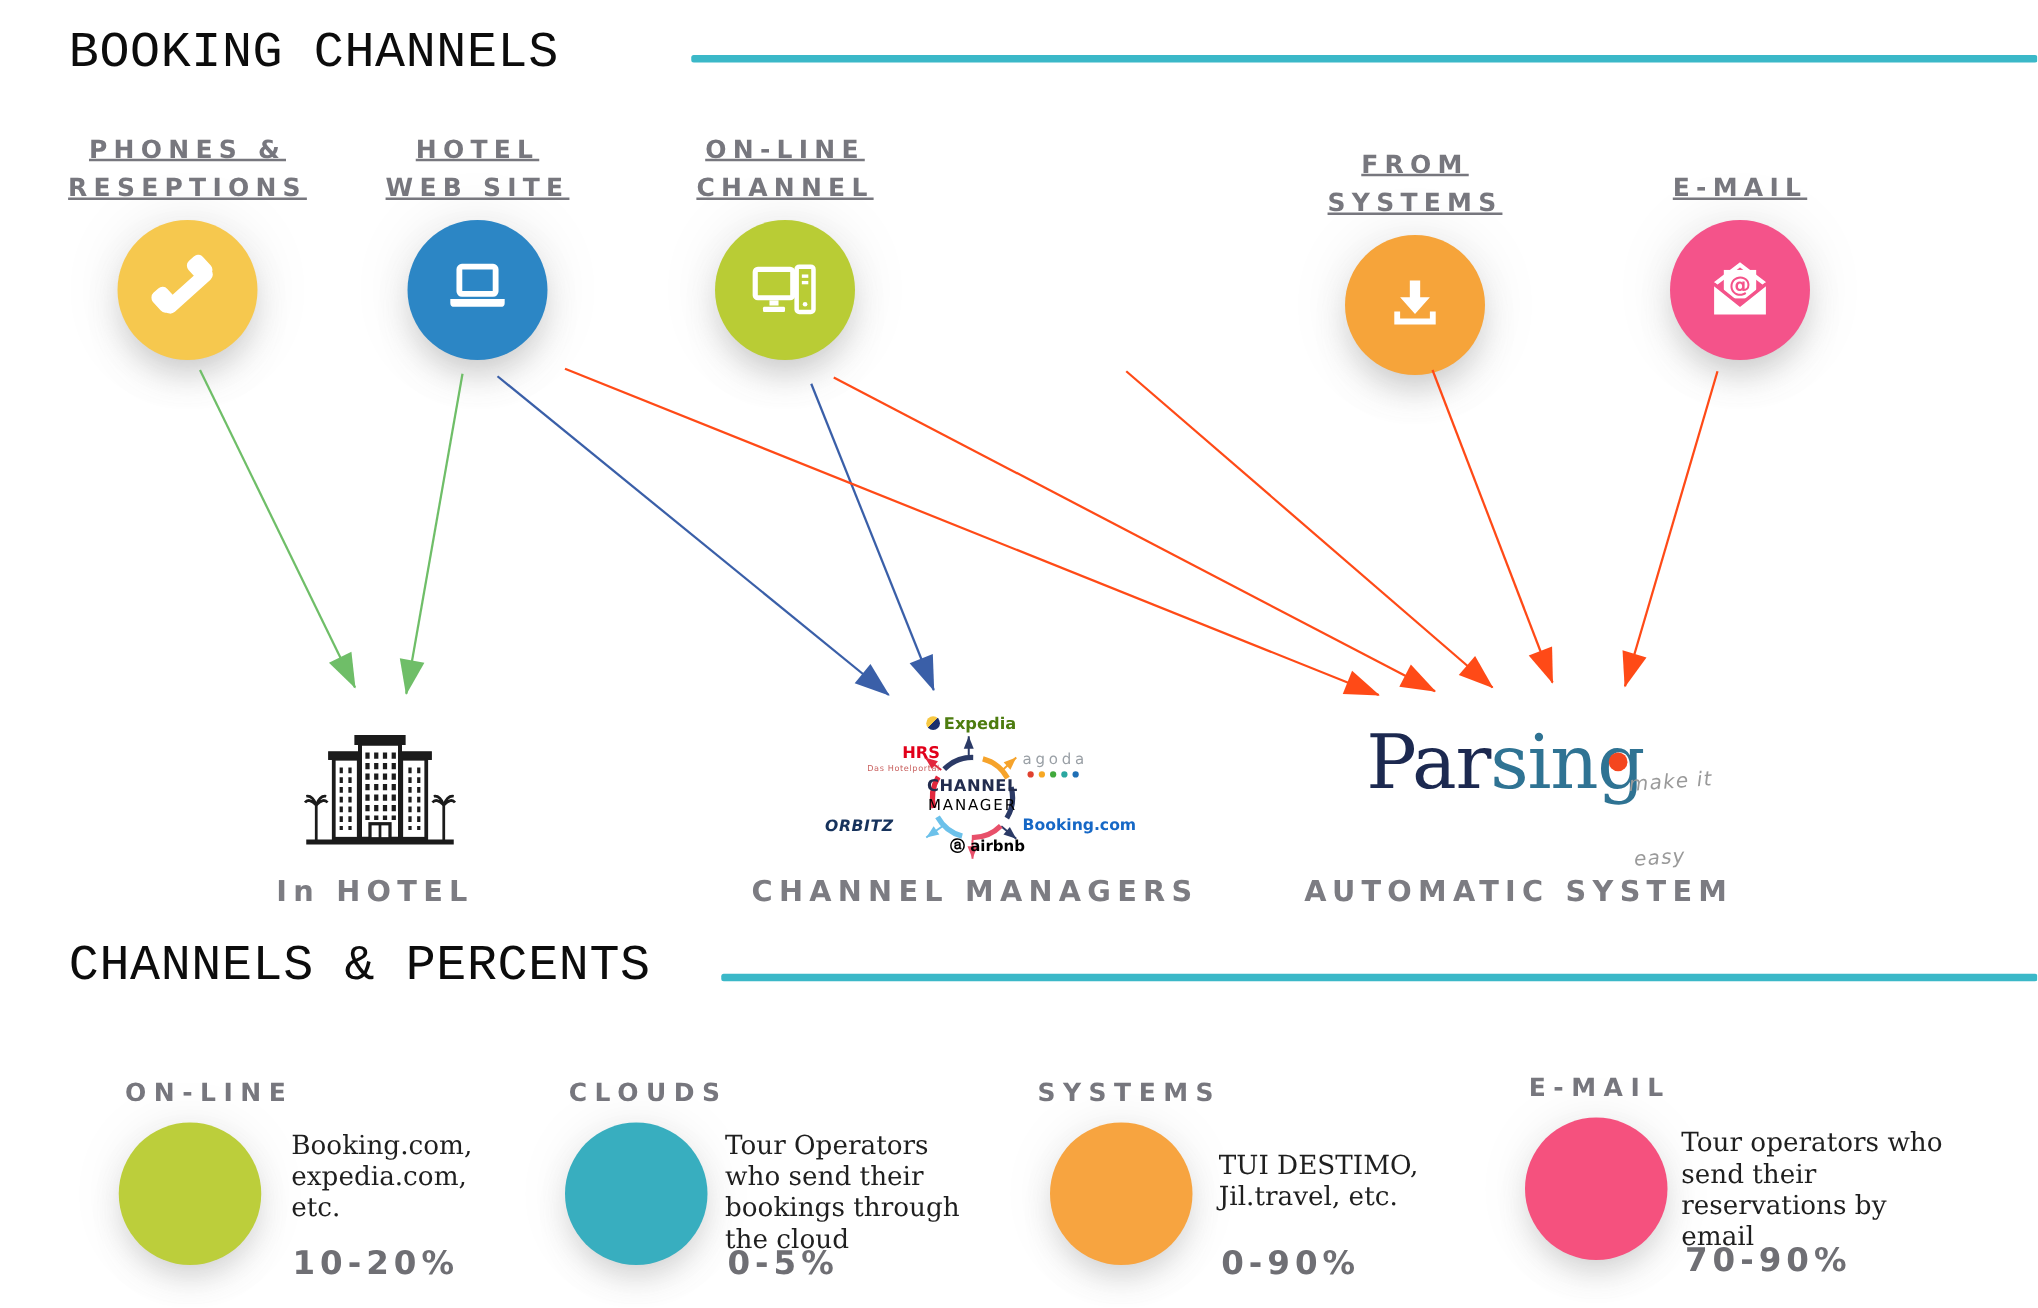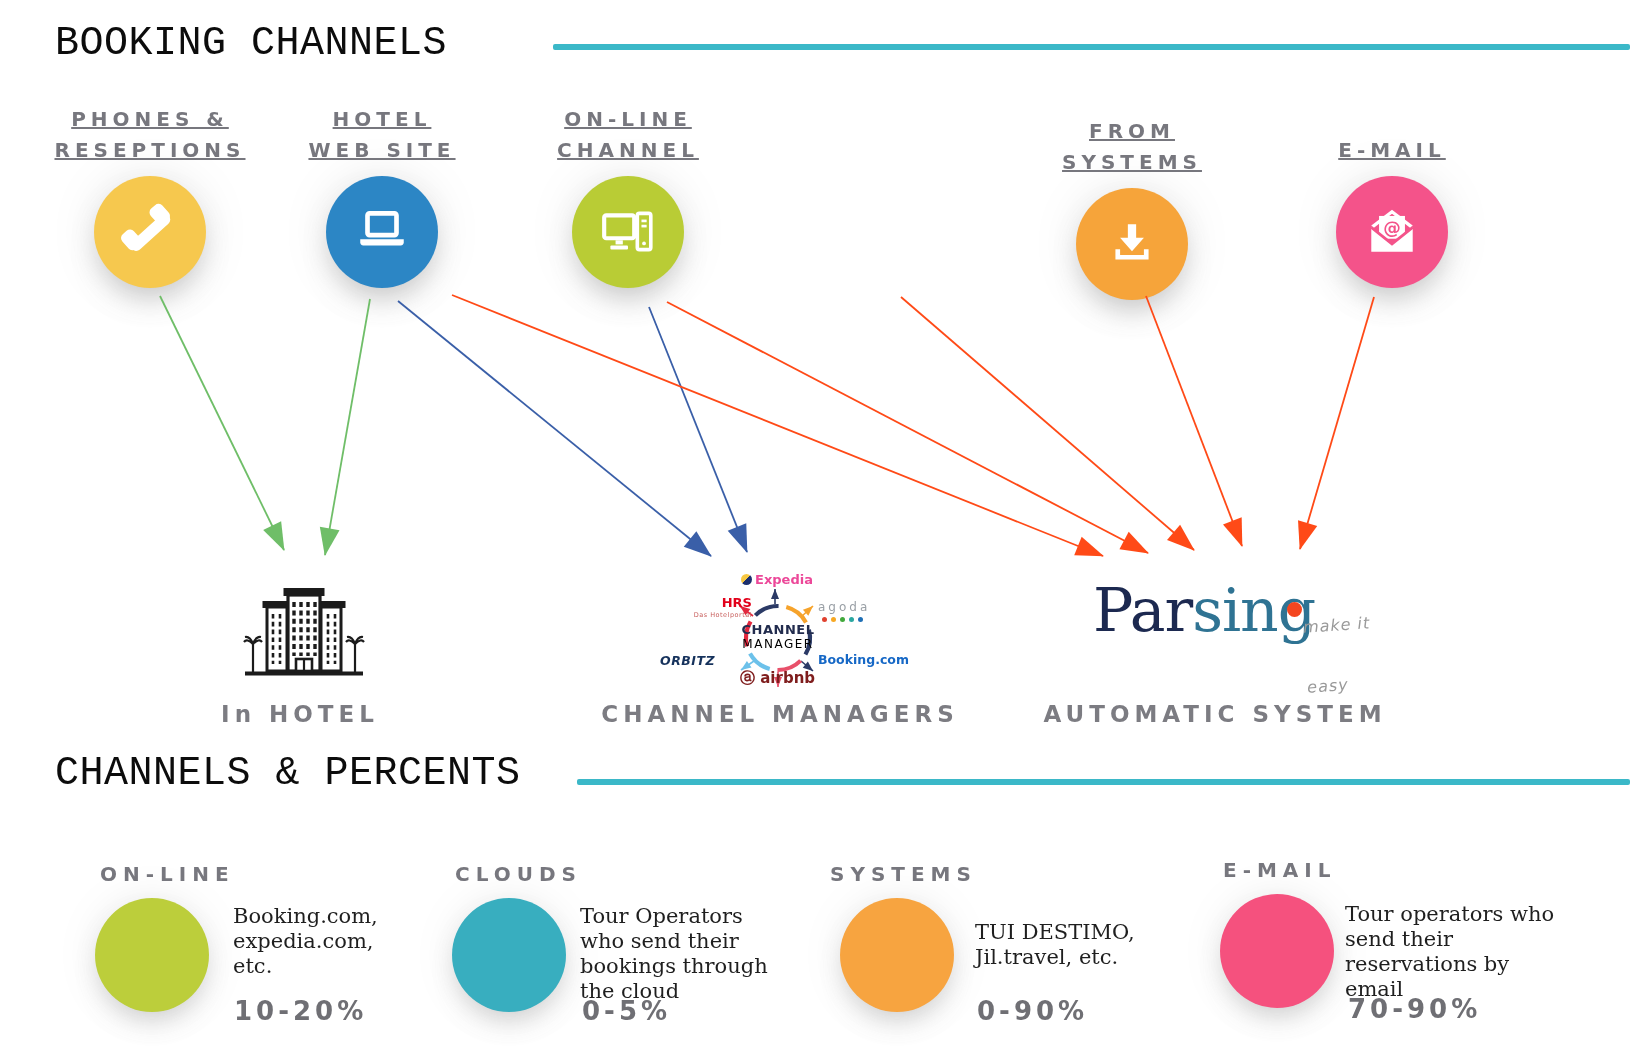--- a/index.html
+++ b/index.html
@@ -17,31 +17,31 @@
              box-shadow:0 16px 28px -6px rgba(120,120,120,.35),0 0 42px rgba(130,130,130,.18);}
   
   #arrow-layer{position:absolute;left:0;top:0;pointer-events:none;}
   
   .dest-label{position:absolute;font-size:23px;font-weight:bold;color:#7c7c82;
               letter-spacing:5px;text-align:center;}
   .hub-text{position:absolute;left:728px;top:623px;width:100px;text-align:center;line-height:14px;}
   .hub-l1{font-size:13px;font-weight:bold;color:#222c4e;letter-spacing:.5px;}
   .hub-l2{font-size:12px;color:#000000;letter-spacing:1.5px;}
   .brand{position:absolute;white-space:nowrap;text-align:right;}
-  .brand-expedia{left:712px;top:572px;width:130px;text-align:center;font-size:13px;font-weight:bold;color:#ec4899;}
+  .brand-expedia{left:712px;top:572px;width:130px;text-align:center;font-size:13px;font-weight:bold;color:#4d7c0f;}
   .expedia-dot{display:inline-block;width:11px;height:11px;border-radius:50%;vertical-align:-1px;
                background:linear-gradient(135deg,#f7c843 46%,#1b2f6e 46%);margin-right:3px;}
   .brand-agoda{left:818px;top:600px;font-size:12px;color:#9aa0a6;letter-spacing:3px;}
   .agoda-dots{position:absolute;left:822px;top:617px;display:flex;gap:4px;}
   .dot{width:5px;height:5px;border-radius:50%;display:inline-block;}
   .brand-hrs{left:660px;top:597px;width:92px;text-align:right;font-size:13px;font-weight:bold;color:#e2001a;line-height:12px;}
   .hrs-sub{font-size:6.5px;font-weight:normal;color:#c9615f;letter-spacing:.5px;}
   .brand-orbitz{left:660px;top:653px;width:92px;text-align:left;font-size:12.5px;font-weight:bold;font-style:italic;color:#16325c;letter-spacing:.5px;}
   .brand-booking{left:818px;top:652px;font-size:12.5px;font-weight:bold;color:#1668c6;}
-  .brand-airbnb{left:740px;top:669px;width:80px;text-align:left;font-size:15px;font-weight:bold;color:#7f1d1d;}
+  .brand-airbnb{left:740px;top:669px;width:80px;text-align:right;font-size:12px;font-weight:bold;color:#000000;}
   
   .parsing{position:absolute;left:1093px;top:580px;width:320px;
            font-family:"DejaVu Serif","Liberation Serif",serif;font-size:60px;line-height:60px;letter-spacing:-1px;}
   .parsing .dot2{position:absolute;left:194px;top:22px;width:15px;height:15px;border-radius:50%;}
   .tagline{position:absolute;left:212px;top:14px;font-family:"DejaVu Sans","Liberation Sans",sans-serif;
            font-style:italic;font-size:16px;color:#9a9a9a;transform:rotate(-4deg);letter-spacing:1px;}
   
   .pc-label{position:absolute;font-size:20px;font-weight:bold;color:#77777e;letter-spacing:6px;}
   .pc-circle{position:absolute;width:114px;height:114px;border-radius:50%;
              box-shadow:0 14px 26px -6px rgba(120,120,120,.3),0 0 36px rgba(130,130,130,.15);}

